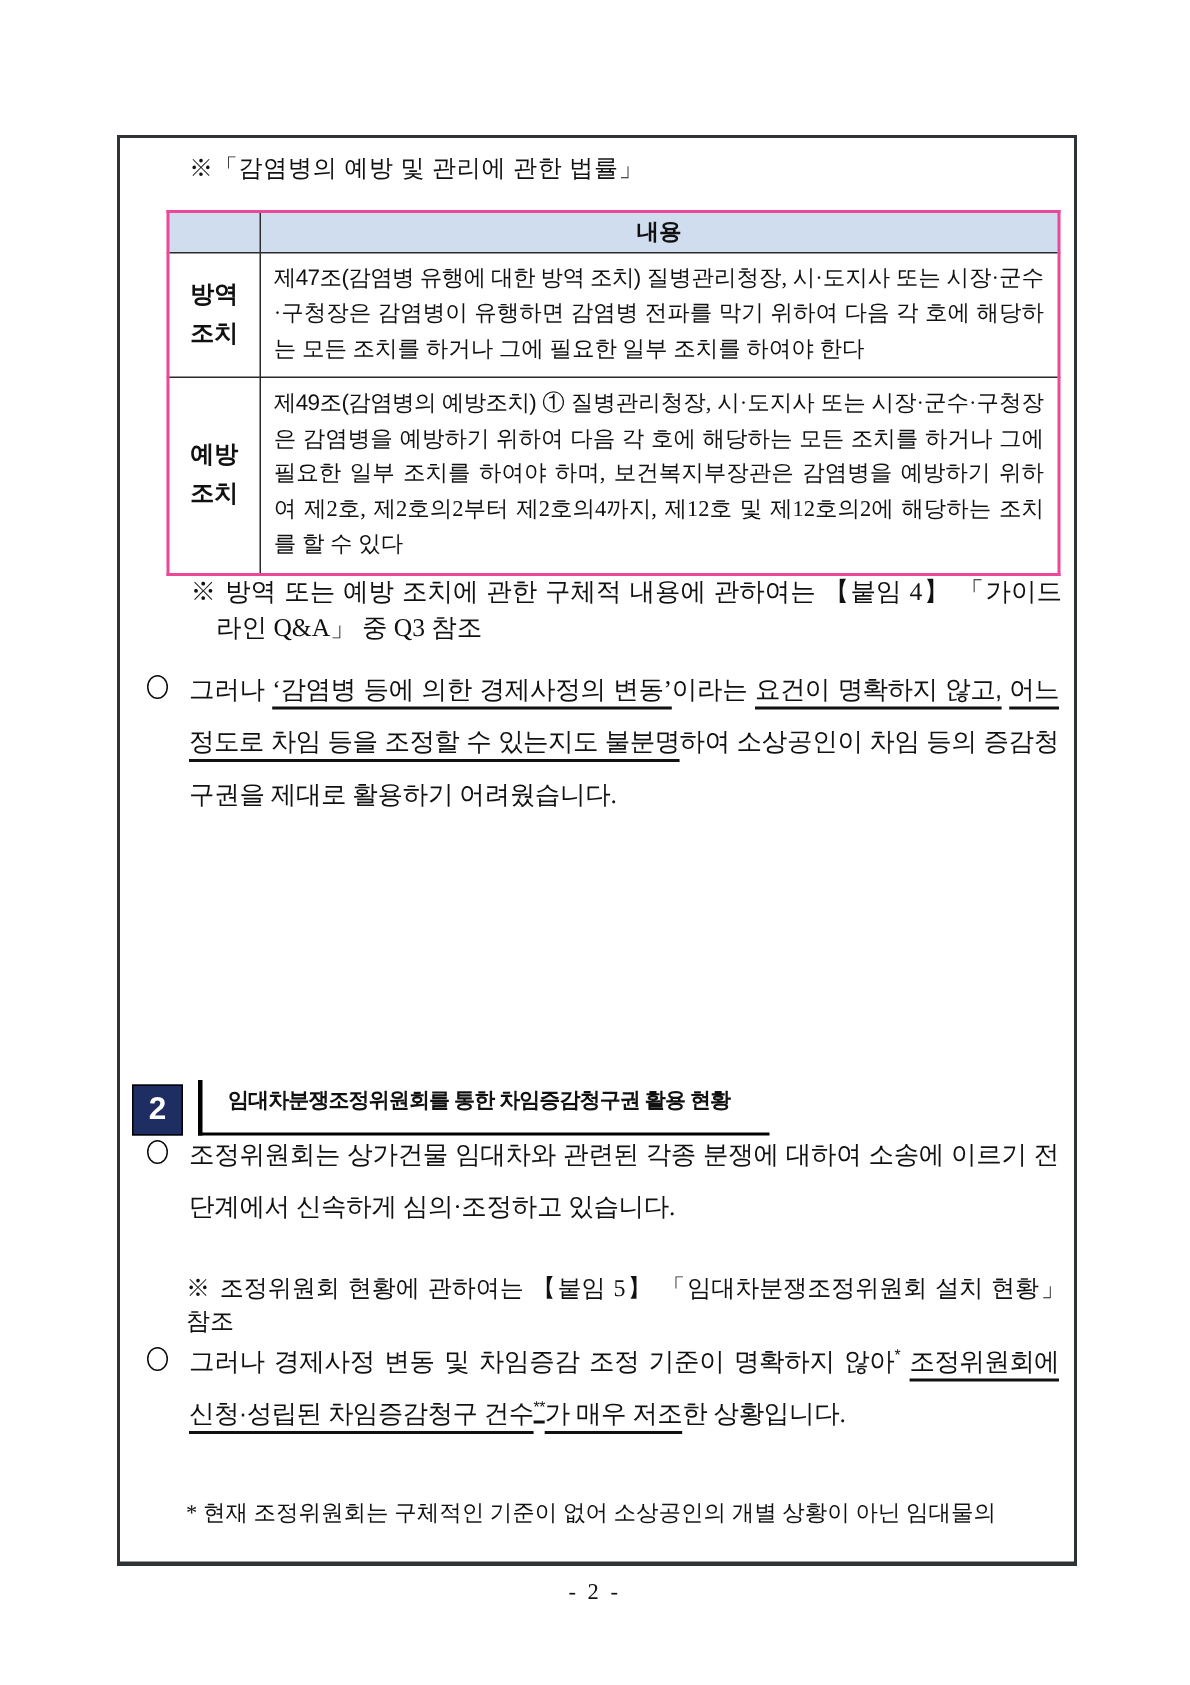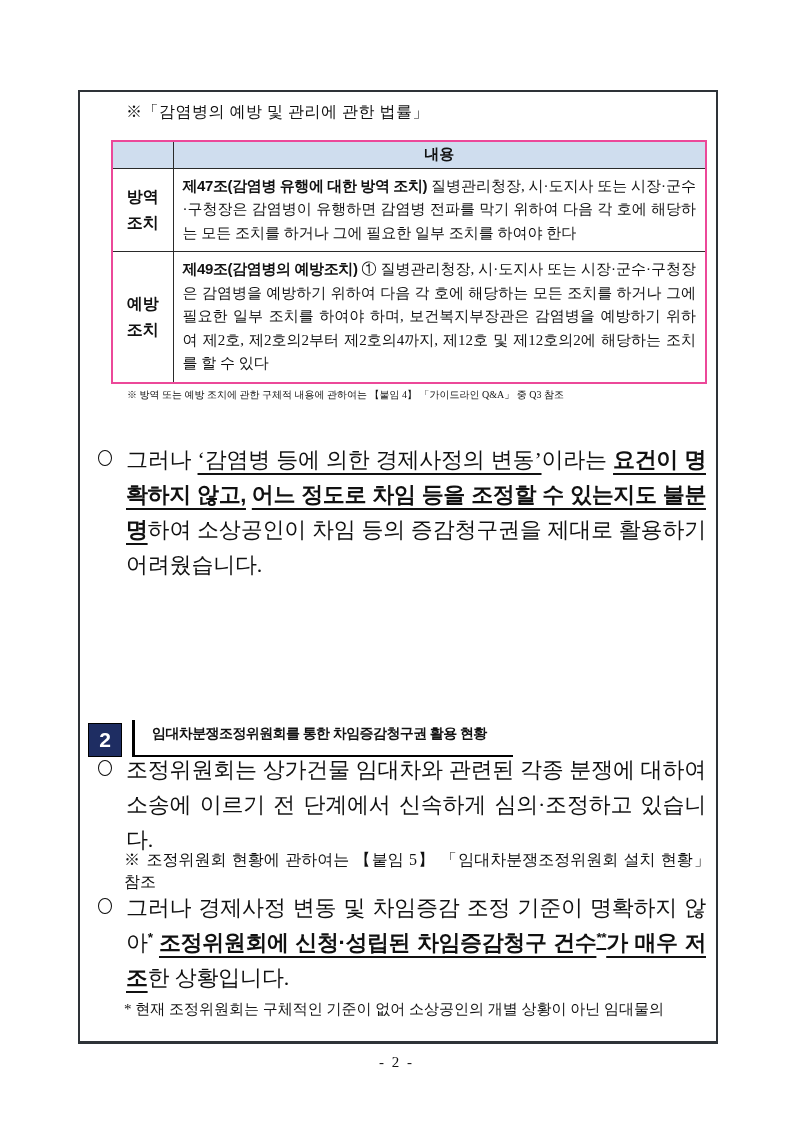--- a/index.html
+++ b/index.html
@@ -71,21 +71,21 @@
     padding: 5px 9px 6px 9px;
     text-align: justify;
   }
   .row-pangyeok .content-cell { min-height: 80px; }
   .row-yebang  .content-cell { min-height: 127px; }
   
   .table-note {
     position: absolute;
     left: 34px; top: 291px;
     width: 594px;
-    font-size: 10px;
+    font-size: 17px;
     line-height: 24px;
     padding-left: 30px;
     text-indent: -17px;
     text-align: justify;
   }
   .inline-note {
     position: absolute;
     left: 44px; top: 757px;
     width: 586px;
     font-size: 16px;
@@ -110,32 +110,32 @@
   }
   .bullet .marker {
     flex: none;
     width: 14px; height: 16px;
     border: 1.7px solid #0a0a0a;
     border-radius: 50%;
     margin: 8px 14px 0 2px;
   }
   .bullet .btext {
     flex: 1;
-    font-size: 22px;
+    font-size: 17px;
     line-height: 35px;
     text-align: justify;
     letter-spacing: -0.2px;
   }
   .bullet1 { top: 350px; }
   .bullet2 { top: 498px; }
   .bullet3 { top: 660px; }
   .bullet4 { top: 798px; }
   
   .b {
-    font-weight: bold;
+    font-weight: normal;
     font-family: "Liberation Sans", sans-serif;
     letter-spacing: -0.4px;
   }
   .u {
     text-decoration: underline;
     text-underline-offset: 6px;
     text-decoration-thickness: 1.5px;
   }
   .sup {
     vertical-align: super;

